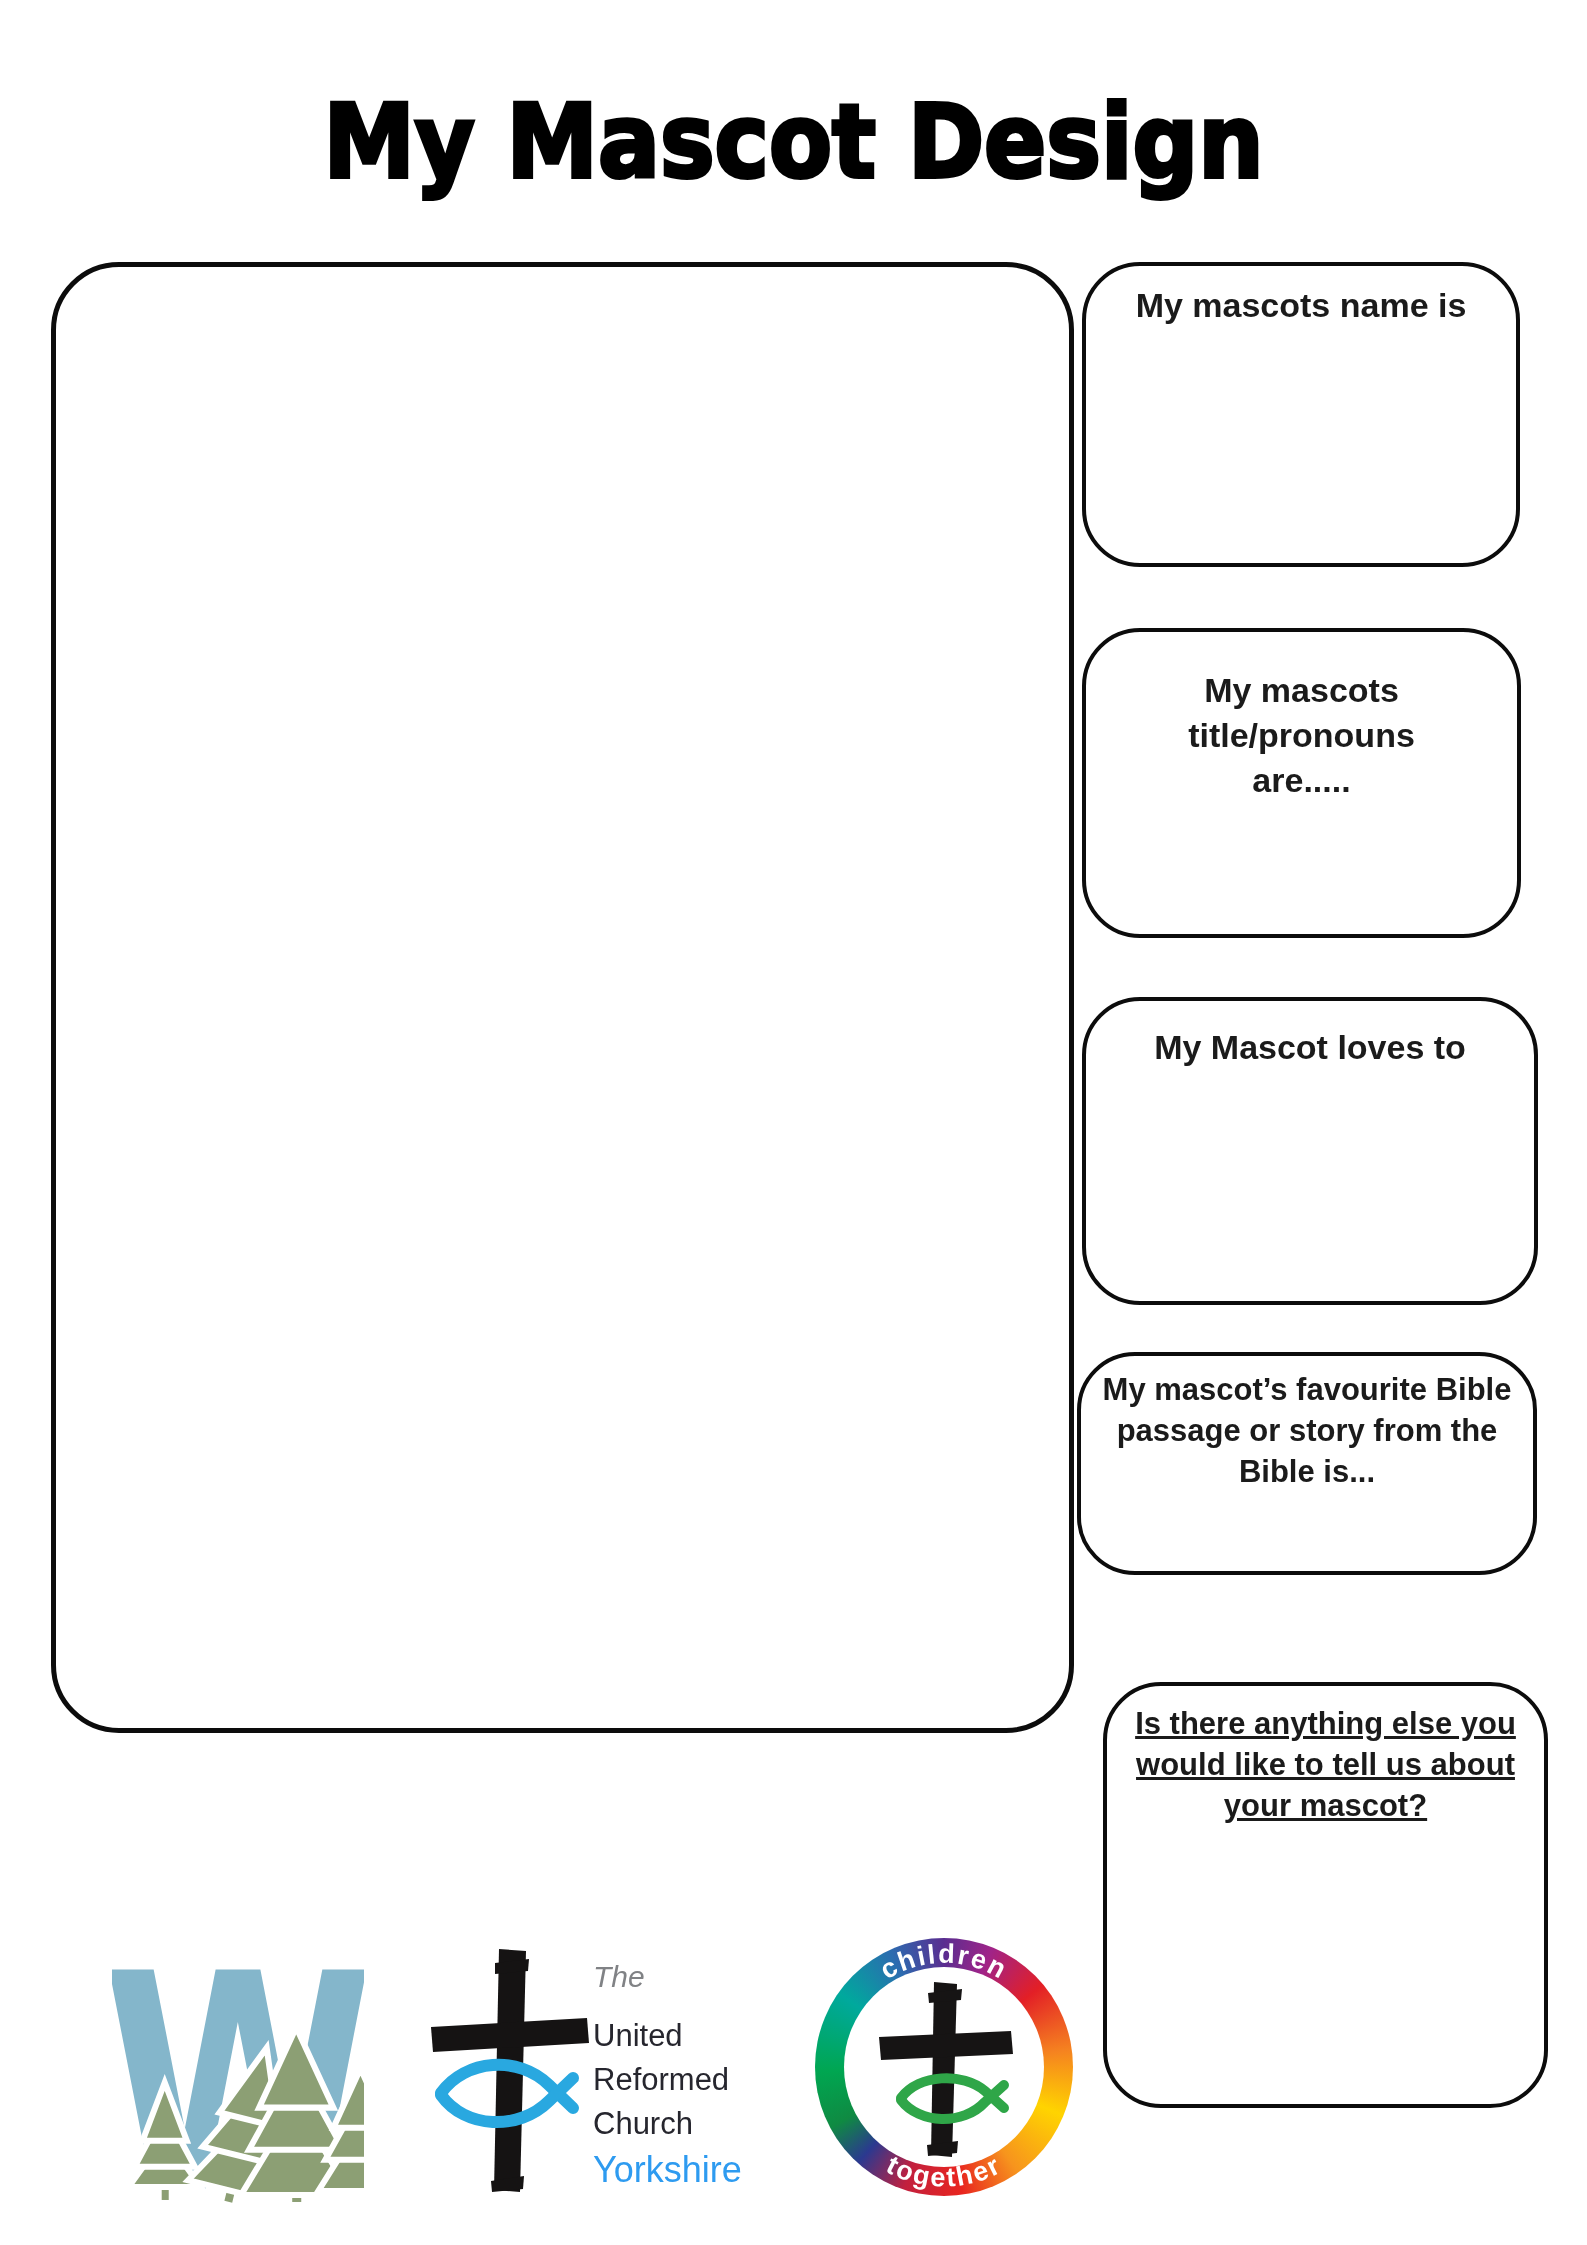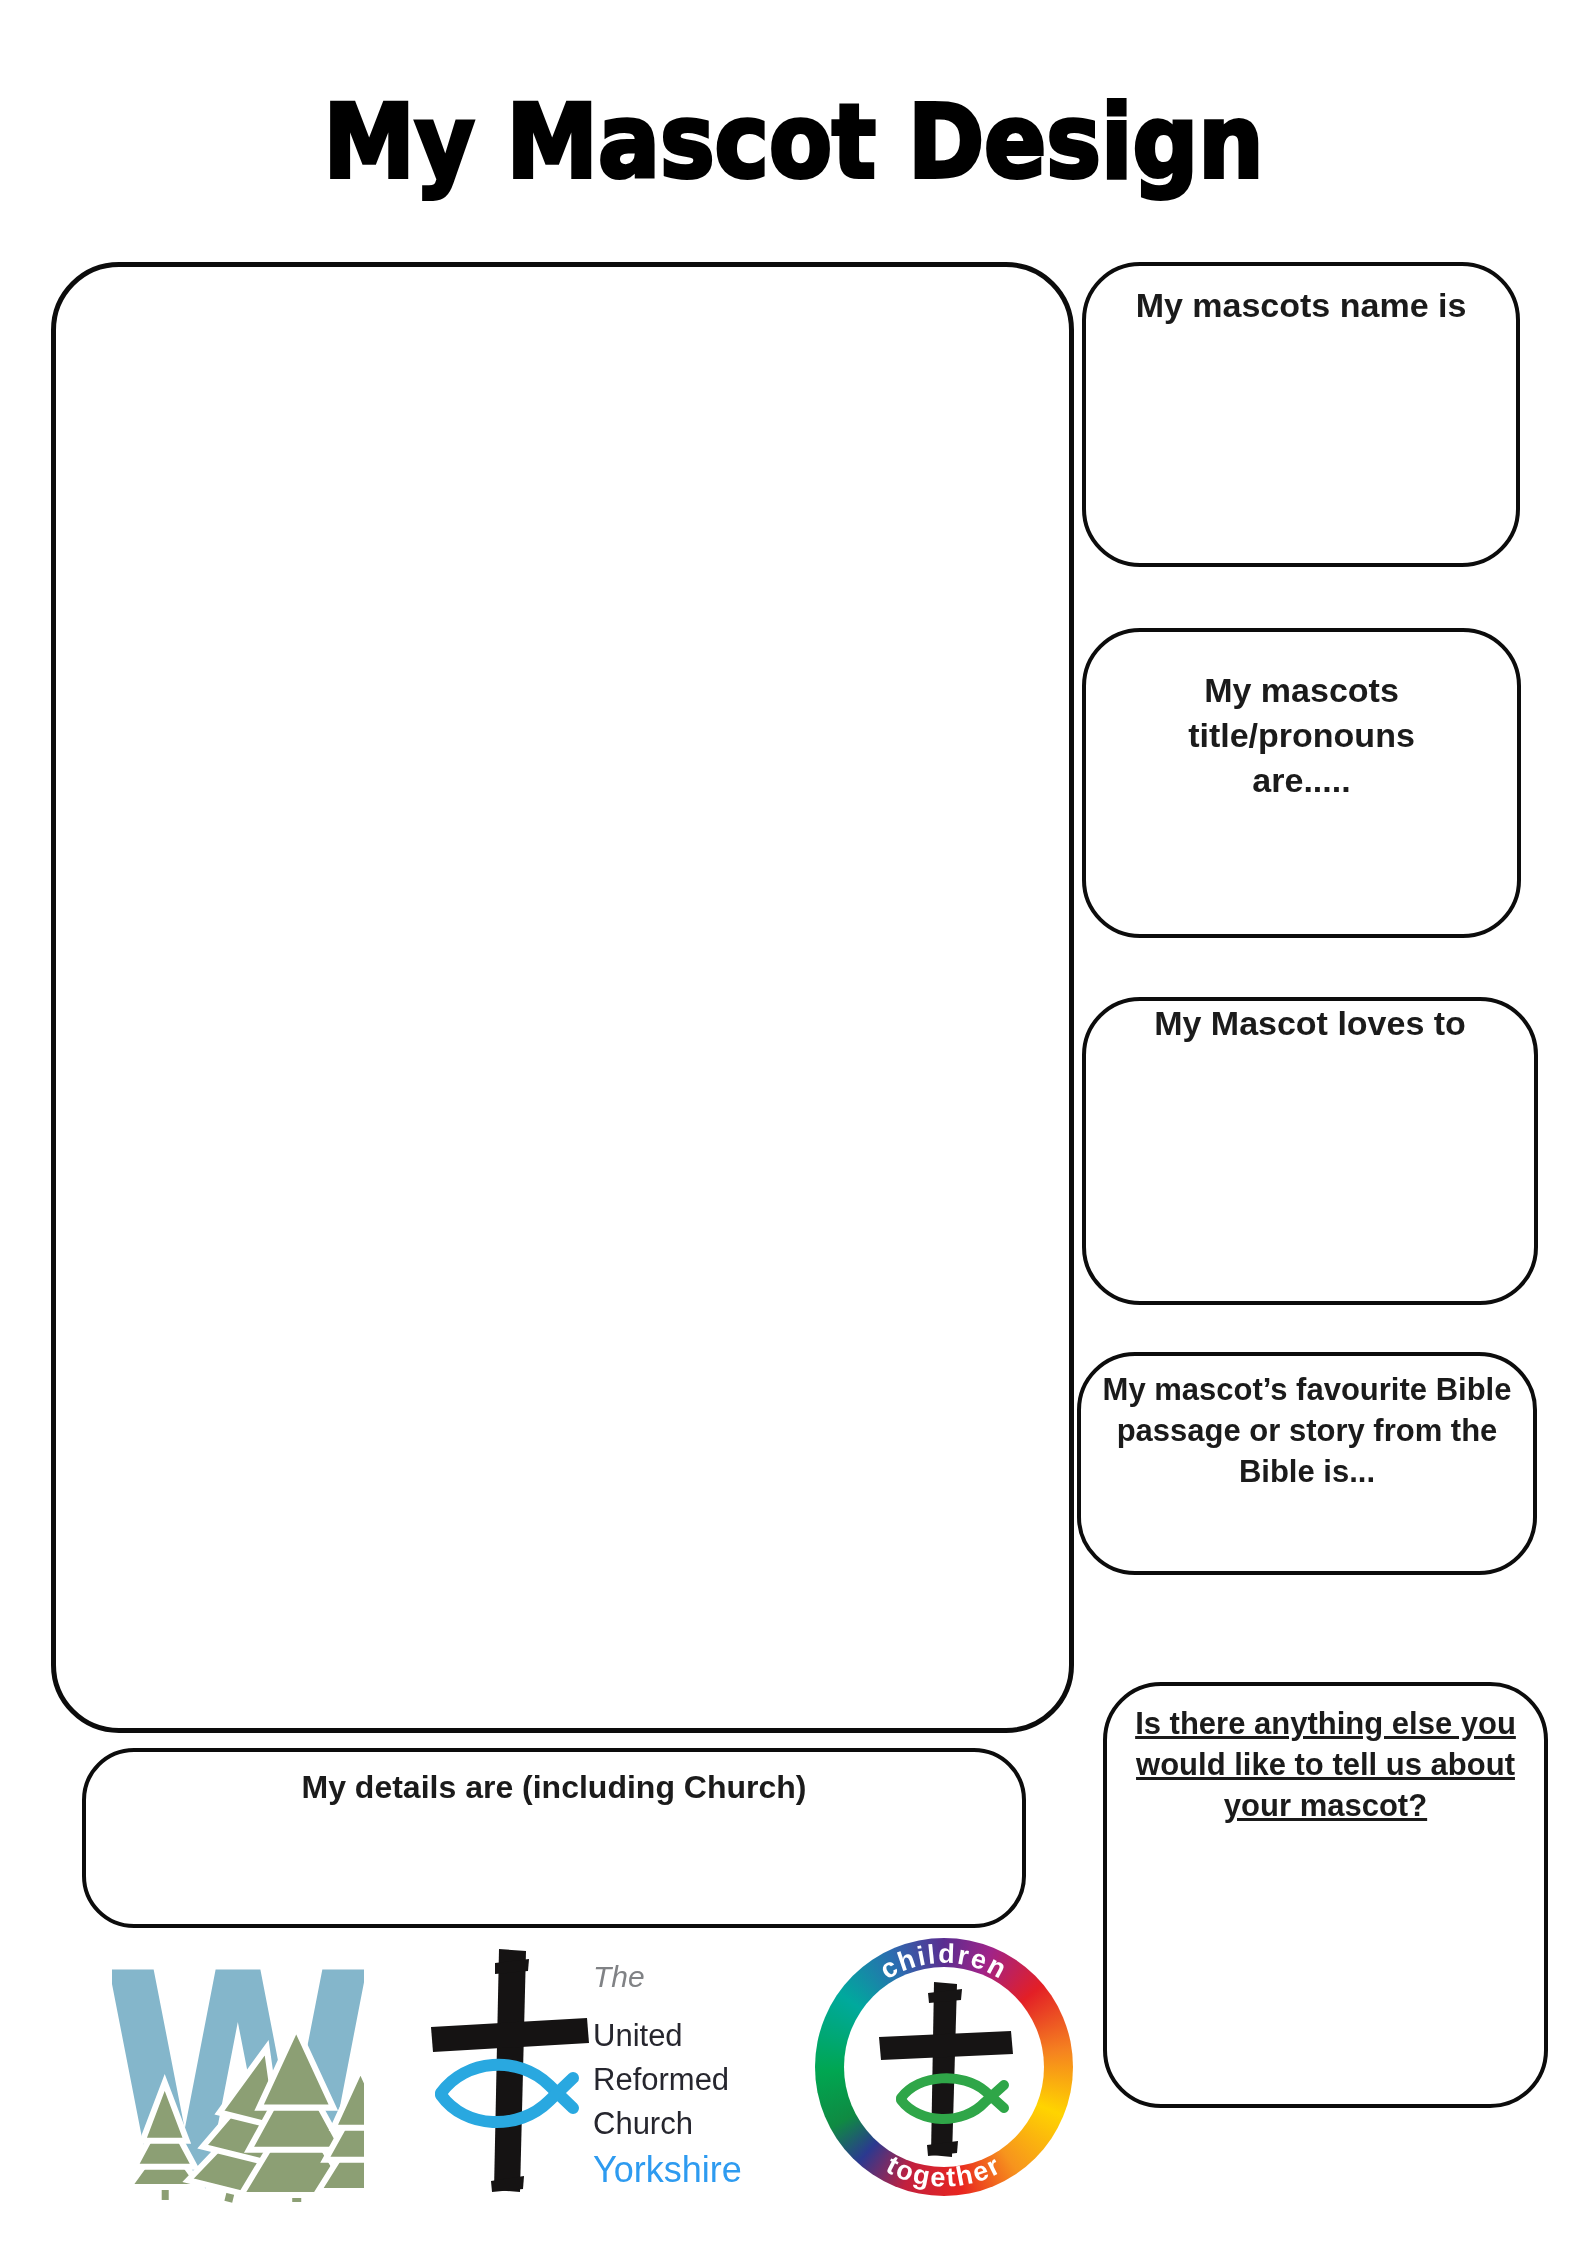--- a/index.html
+++ b/index.html
@@ -32,21 +32,21 @@
   .f-loves    { left:1082px; top:997px;  width:456px; height:308px; }
   .f-bible    { left:1077px; top:1352px; width:460px; height:223px; }
   .f-else     { left:1103px; top:1682px; width:445px; height:426px; }
   .f-details  { left:82px;   top:1748px; width:944px; height:180px; border-radius:52px; }
   .rbox-label {
     width:100%; text-align:center; white-space:pre-line;
     font-weight:700; color:#1b1b1b; line-height:1.32;
   }
   .f-name .rbox-label     { padding-top:17px; font-size:34px; }
   .f-pronouns .rbox-label { padding-top:36px; font-size:34px; }
-  .f-loves .rbox-label    { font-size:34px;text-align:center; }
+  .f-loves .rbox-label    { padding-top:24px; font-size:34px;text-align:center; }
   .f-bible .rbox-label    { padding-top:14px; font-size:31px; }
   .f-else .rbox-label     { padding-top:18px; font-size:31px;text-decoration:underline; }
   .f-details .rbox-label  { padding-top:14px; font-size:32px; }
   
   .logo-w { position:absolute; left:112px; top:1950px; width:252px; height:256px; }
   .logo-urc { position:absolute; left:425px; top:1945px; width:170px; height:250px; }
   .urc-text { position:absolute; left:593px; top:1960px; width:260px; }
   .urc-the { font-size:30px; font-style:italic; color:#808285; font-weight:400; margin-bottom:20px; }
   .urc-line { font-size:31px; font-weight:400; color:#26262e; line-height:44px; }
   .urc-region { font-size:36px; font-weight:400; color:#2e9bf0; line-height:48px; }
@@ -89,23 +89,20 @@
     <div class="rbox-label">My mascot’s favourite Bible
 passage or story from the
 Bible is...</div>
   </div>
   <div class="rbox f-else">
     <div class="rbox-label">Is there anything else you
 would like to tell us about
 your mascot?</div>
   </div>
 
-  <div class="rbox f-details">
-    <div class="rbox-label">My details are (including Church)</div>
-  </div>
 
   <svg class="logo-w" viewBox="0 0 250 255">
     <text transform="translate(125,238) scale(0.82,1)" text-anchor="middle" font-family="DejaVu Sans, sans-serif" font-weight="bold" font-size="300" fill="#84b6cb">W</text>
     <g fill="#8c9f74" stroke="#ffffff" stroke-width="6" stroke-linejoin="miter">
 
       <g>
         <rect x="46" y="226" width="13" height="26"></rect>
         <path d="M 52 186 L 16 236 L 88 236 Z"></path>
         <path d="M 52 160 L 22 216 L 82 216 Z"></path>
         <path d="M 52 132 L 30 190 L 74 190 Z"></path>

